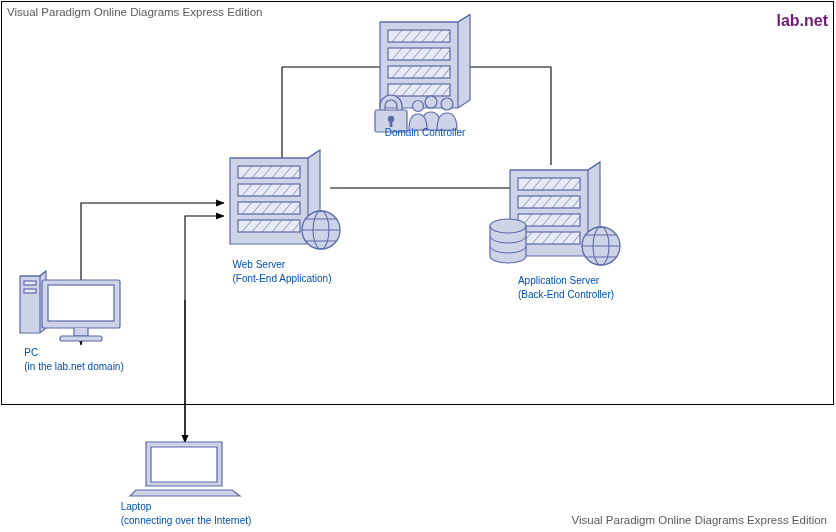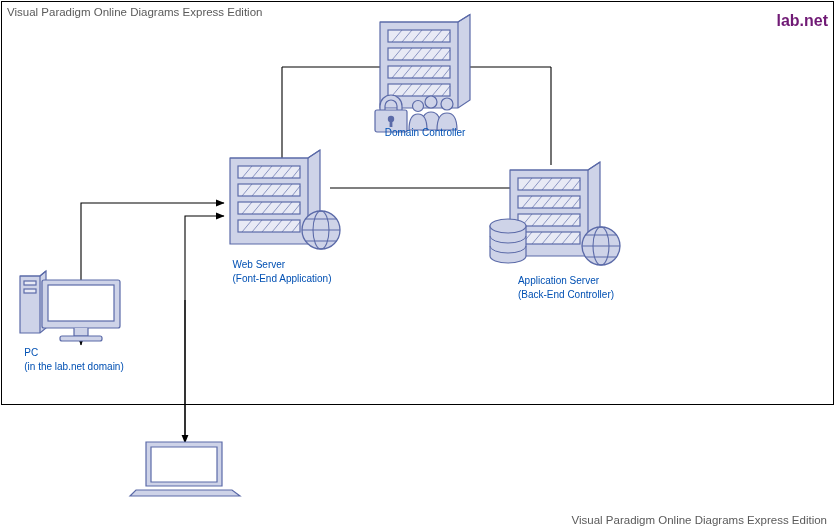--- a/index.html
+++ b/index.html
@@ -234,15 +234,19 @@
   </div>
 
   <div class="node" style="left:128px; top:438px; width:116px; height:90px;">
     <svg width="116" height="64" viewBox="0 0 116 64">
       <g stroke="#5b6aa8" stroke-width="1.2" fill="#ced3e8">
         <path d="M18,4 L94,4 L94,48 L18,48 Z" fill="#ced3e8"></path>
         <path d="M23,9 L89,9 L89,44 L23,44 Z" fill="#ffffff"></path>
         <path d="M8,52 L104,52 L112,58 L2,58 Z" fill="#ced3e8"></path>
       </g>
     </svg>
+    <div class="caption" style="top:62px; left:58px;">
+      <span>Laptop</span>
+      <span class="l2">(connecting over the Internet)</span>
+    </div>
   </div>
 
 </div>
 
 </body></html>

